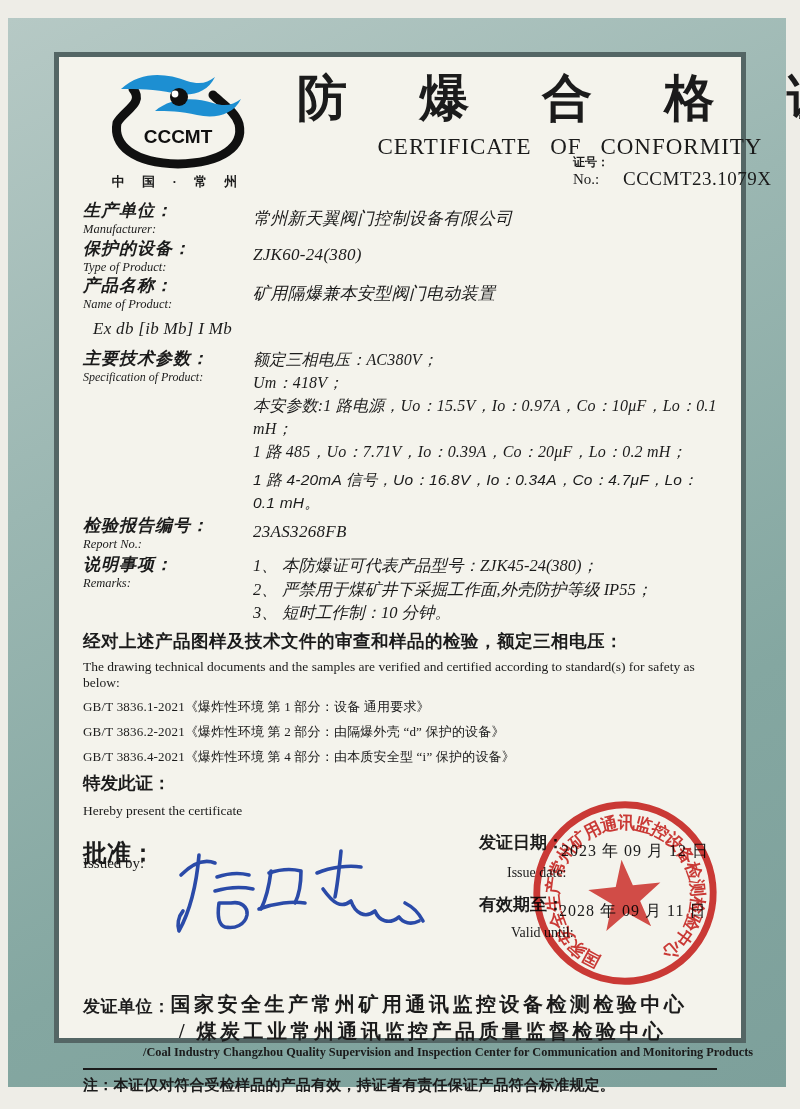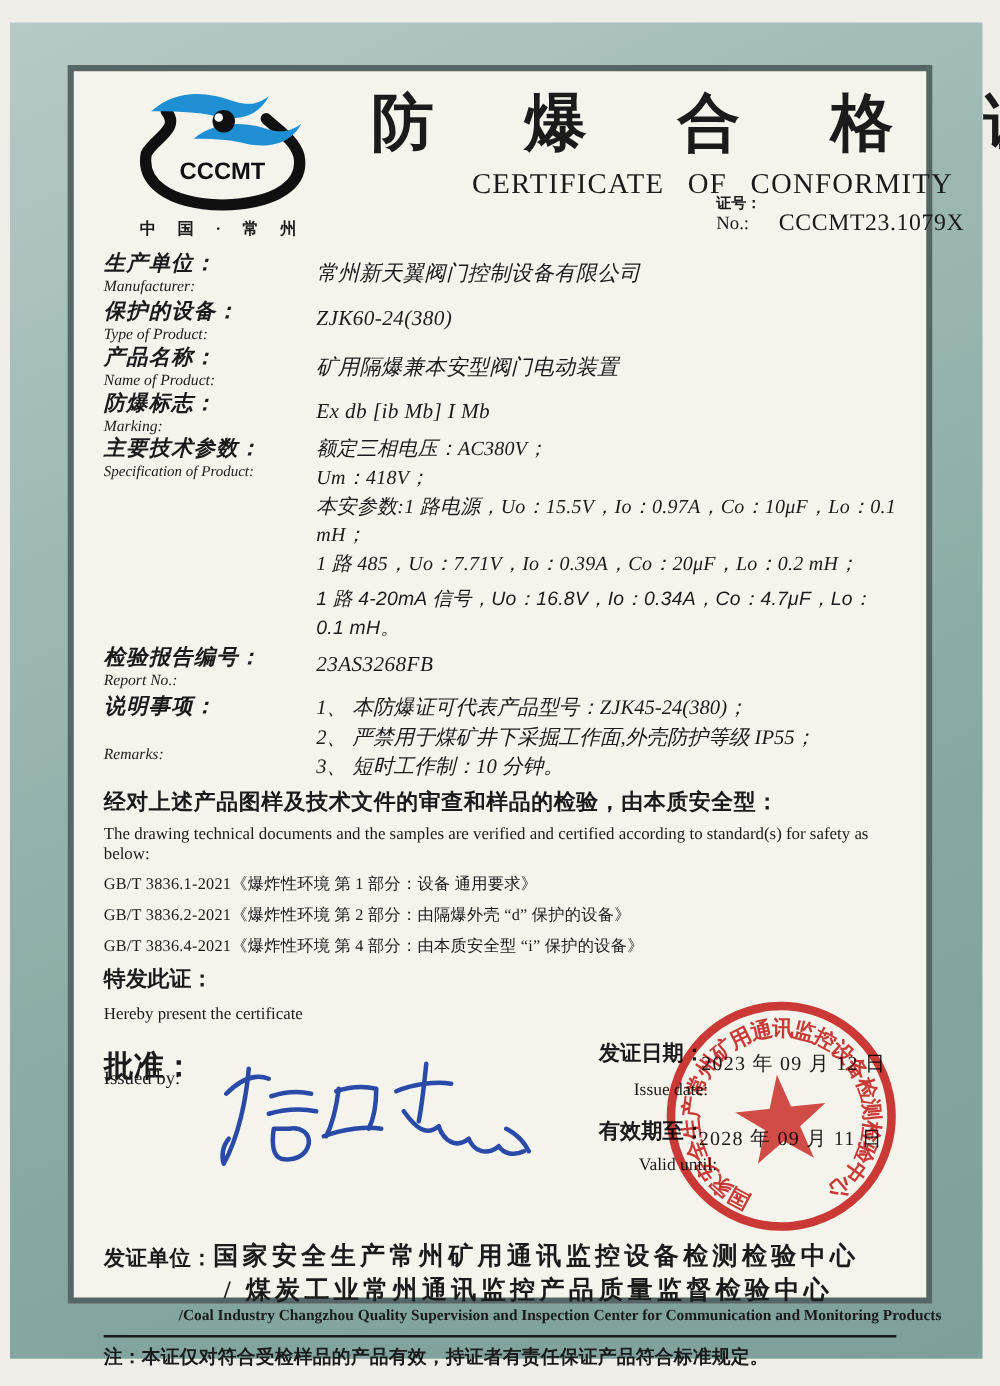--- a/index.html
+++ b/index.html
@@ -139,24 +139,20 @@
         <div class="label-col">
           <div class="label-cn">产品名称：</div>
           <div class="label-en">Name of Product:</div>
         </div>
         <div class="value-col">
             <div class="value-single">矿用隔爆兼本安型阀门电动装置</div>
           </div>
       </div>
 
       <div class="field-row" style="height:36px">
-        <div class="label-col">
-          <div class="label-cn">防爆标志：</div>
-          <div class="label-en">Marking:</div>
-        </div>
         <div class="value-col">
             <div class="value-single">Ex db [ib Mb] I Mb</div>
           </div>
       </div>
 
       <div class="field-row" style="min-height:112px">
         <div class="label-col">
           <div class="label-cn">主要技术参数：</div>
           <div class="label-en" style="font-size:12px">Specification of Product:</div>
         </div>
@@ -175,32 +171,32 @@
           <div class="label-en">Report No.:</div>
         </div>
         <div class="value-col">
             <div class="value-single">23AS3268FB</div>
           </div>
       </div>
 
       <div class="field-row" style="min-height:70px">
         <div class="label-col">
           <div class="label-cn">说明事项：</div>
-          <div class="label-en" style="margin-top:20px">Remarks:</div>
+          <div class="label-en" style="margin-top:0">Remarks:</div>
         </div>
         <div class="value-col" style="padding-top:1px">
           <div class="rem-line">1、 本防爆证可代表产品型号：ZJK45-24(380)；</div>
           <div class="rem-line">2、 严禁用于煤矿井下采掘工作面,外壳防护等级 IP55；</div>
           <div class="rem-line">3、 短时工作制：10 分钟。</div>
         </div>
       </div>
     </div>
 
     <div class="conf">
-      <div class="conf-cn">经对上述产品图样及技术文件的审查和样品的检验，由本质安全型：</div>
+      <div class="conf-cn">经对上述产品图样及技术文件的审查和样品的检验，额定三相电压：</div>
       <div class="conf-en">The drawing technical documents and the samples are verified and certified according to standard(s) for safety as below:</div>
       <div style="margin-top:3px">
         <div class="std-line">GB/T 3836.1-2021《爆炸性环境 第 1 部分：设备 通用要求》</div>
         <div class="std-line">GB/T 3836.2-2021《爆炸性环境 第 2 部分：由隔爆外壳 “d” 保护的设备》</div>
         <div class="std-line">GB/T 3836.4-2021《爆炸性环境 第 4 部分：由本质安全型 “i” 保护的设备》</div>
       </div>
       <div class="present-cn">特发此证：</div>
       <div class="present-en">Hereby present the certificate</div>
     </div>
 

